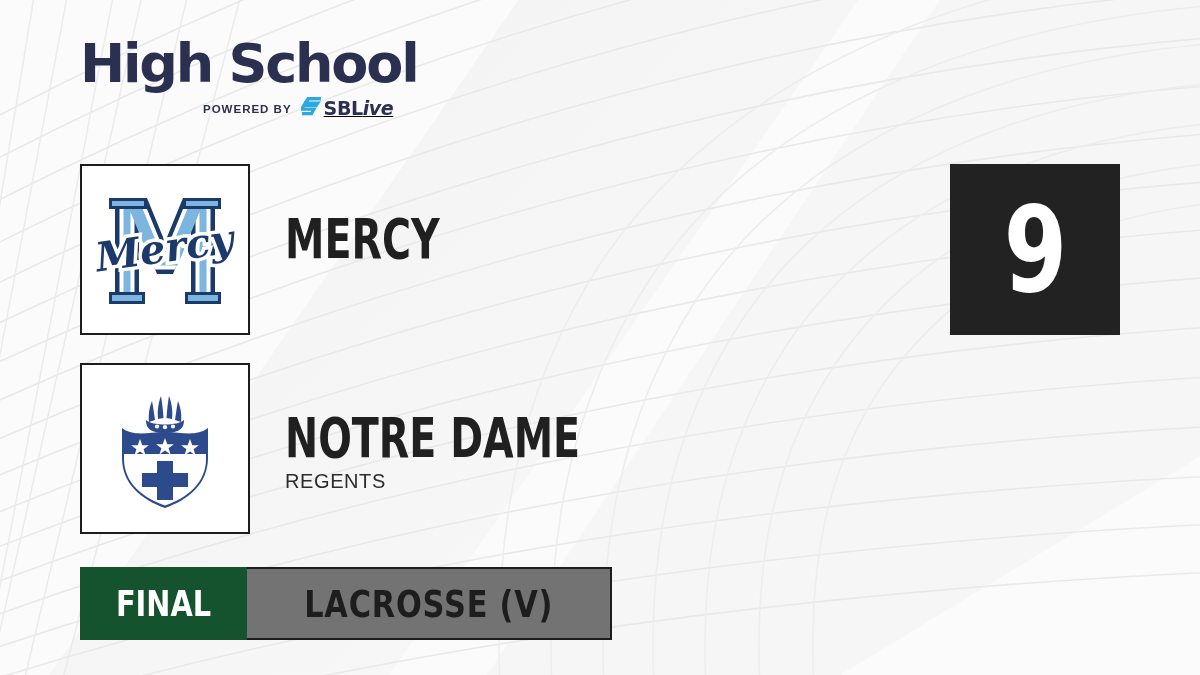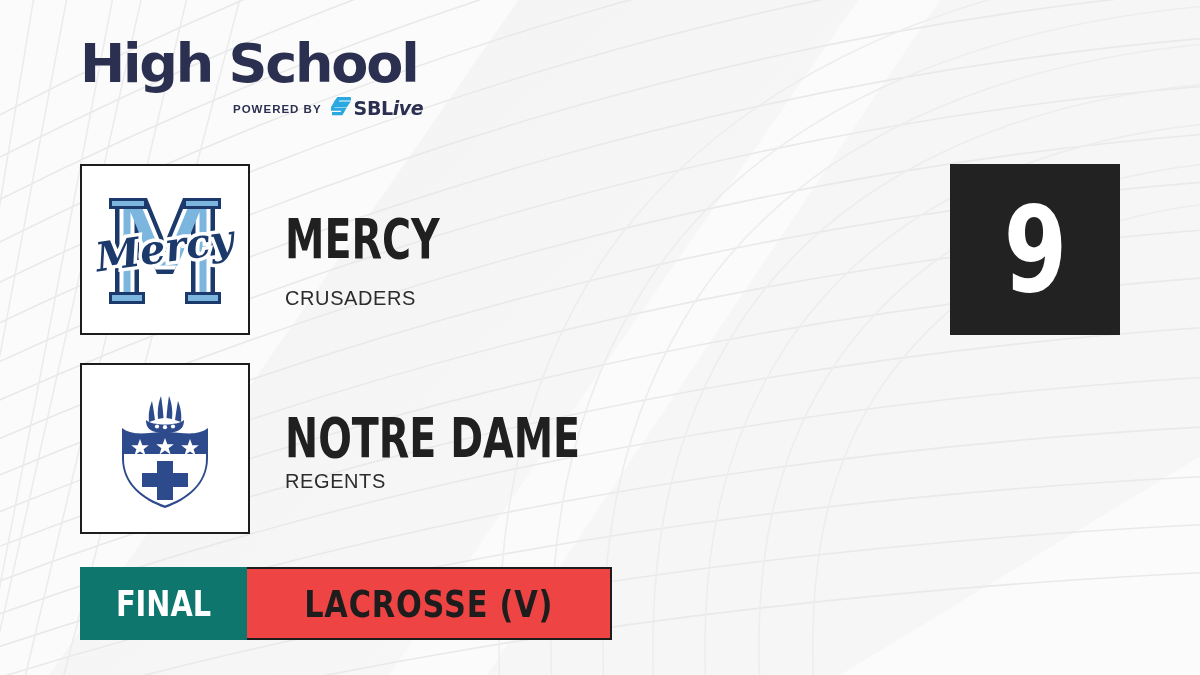--- a/index.html
+++ b/index.html
@@ -42,23 +42,22 @@
     display:flex; align-items:center;
     margin-top:2px;
     margin-left:123px;
   }
   .powered-label {
     font-family:"Liberation Sans", sans-serif;
     font-weight:bold;
     font-size:11.5px;
     letter-spacing:1.0px;
     color:#2c3050;
-    margin-left:30px;
-  }
-  .sblive { display:flex; align-items:center; margin-left:9px; }
+  }
+  .sblive { display:flex; align-items:center; margin-left:9px;text-decoration:underline; }
   .sblive-mark { margin-right:2px; }
   .sblive-text {
     font-family:"DejaVu Sans", sans-serif;
     font-weight:bold;
     font-size:19px;
     color:#2c3050;
     letter-spacing:-0.4px;
     line-height:19px;
   }
   .sblive-text .ital { font-style:italic; }
@@ -122,38 +121,38 @@
 
   
   .status-bar {
     position:absolute;
     left:80px; top:567px;
     height:73px;
     display:flex;
     align-items:stretch;
   }
   .status-state {
-    background:#0f766e;
+    background:#14532d;
     color:#ffffff;
     display:flex; align-items:center; justify-content:center;
     padding:0 24px;
     min-width:148px;
   }
   .status-state span {
     font-family:"DejaVu Sans", sans-serif;
     font-weight:bold;
     font-size:36px;
     line-height:36px;
     letter-spacing:0px;
     transform:scaleX(0.80);
     transform-origin:center;
     white-space:nowrap;
   }
   .status-sport {
-    background:#ef4444;
+    background:#737373;
     border:2px solid #1d1d1d;
     border-left:none;
     display:flex; align-items:center; justify-content:center;
     padding:0 26px;
   }
   .status-sport span {
     font-family:"DejaVu Sans", sans-serif;
     font-weight:bold;
     font-size:38px;
     line-height:38px;
@@ -269,21 +268,20 @@
 
         <g transform="rotate(-8 70 72)">
           <text x="70" y="82" text-anchor="middle" font-family="DejaVu Serif, serif" font-style="italic" font-weight="bold" font-size="40" fill="#ffffff" stroke="#ffffff" stroke-width="7" paint-order="stroke">Mercy</text>
           <text x="70" y="82" text-anchor="middle" font-family="DejaVu Serif, serif" font-style="italic" font-weight="bold" font-size="40" fill="#1b3a6b">Mercy</text>
         </g>
       </svg>
       </span>
     </div>
     <div class="team-info">
       <div class="team-name">MERCY</div>
-      <div class="team-mascot">CRUSADERS</div>
     </div>
     <div class="score-box">
       <div class="score-value">9</div>
     </div>
   </div>
 
   <div class="team-row row2">
     <div class="logo-box">
       <span>
       <svg width="130" height="130" viewBox="0 0 130 130" xmlns="http://www.w3.org/2000/svg">

